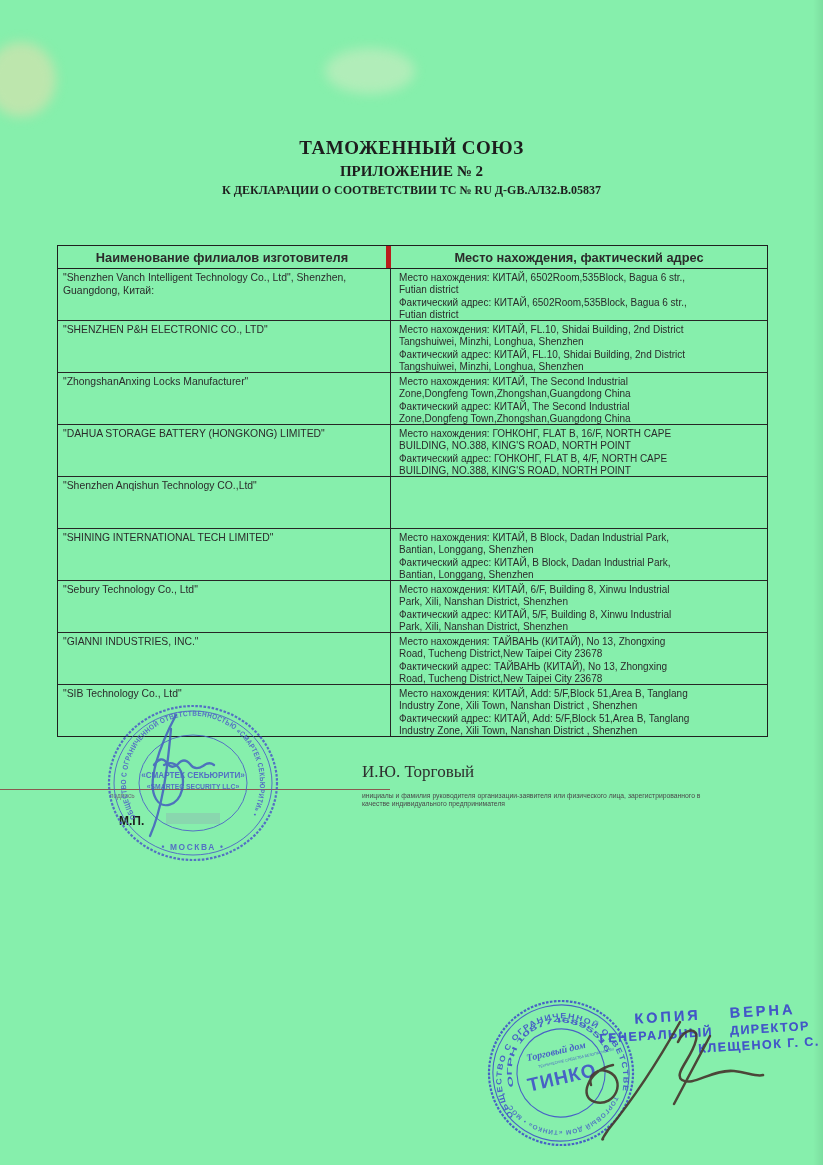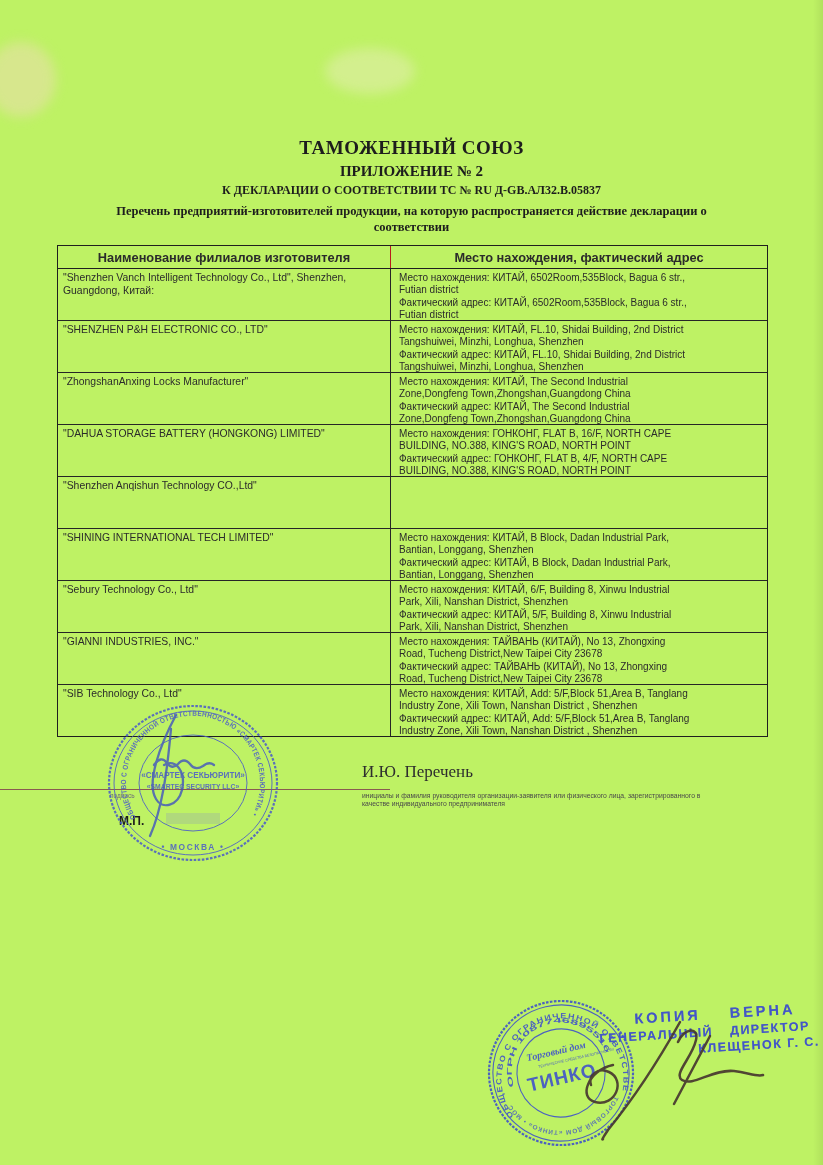--- a/index.html
+++ b/index.html
@@ -1,18 +1,18 @@
 <!DOCTYPE html>
 <html><head>
 <meta charset="utf-8">
 <style>
   html,body{margin:0;padding:0;background:#9a9a9a;}
   .page{
     position:relative;width:823px;height:1165px;margin:0 auto;
-    background:#bef264;overflow:hidden;
+    background:#86efac;overflow:hidden;
     font-family:"Liberation Sans",sans-serif;color:#2b2b2b;
   }
   
   .smudge{position:absolute;border-radius:50%;filter:blur(6px);pointer-events:none;}
   .smudge.s1{left:-14px;top:42px;width:70px;height:75px;background:rgba(235,222,175,.55);}
   .smudge.s2{left:325px;top:48px;width:90px;height:46px;background:rgba(242,234,205,.4);}
   .edge-shade{position:absolute;right:0;top:0;width:10px;height:100%;
     background:linear-gradient(to right,rgba(0,0,0,0),rgba(0,0,0,.07));}
   
   .title{position:absolute;left:0;width:100%;text-align:center;
@@ -23,21 +23,21 @@
   .t4{top:204px;font-size:12.5px;line-height:15.5px;white-space:pre-line;}
   
   .doc-table{
     position:absolute;left:57px;top:245px;width:711px;height:492px;
     border:1.6px solid #1f1f1f;box-sizing:border-box;
     display:flex;flex-direction:column;background:transparent;
   }
   .thead{display:flex;height:22px;border-bottom:1.6px solid #1f1f1f;
     font-weight:bold;font-size:12.8px;align-items:center;}
   .thead .hc{text-align:center;box-sizing:border-box;}
-  .hc.left{width:333px;border-right:1px solid #b91c1c;height:100%;display:flex;align-items:center;justify-content:center;}
+  .hc.left{width:333px;border-right:5px solid #b91c1c;height:100%;display:flex;align-items:center;justify-content:center;}
   .hc.right{flex:1;height:100%;display:flex;align-items:center;justify-content:center;}
   .trow{display:flex;flex:1;border-bottom:1px solid #262626;overflow:hidden;}
   .trow:last-child{border-bottom:none;}
   .cell-name{width:333px;box-sizing:border-box;border-right:1px solid #262626;
     padding:3px 6px 0 5px;font-size:10.4px;line-height:12.6px;white-space:pre-line;}
   .cell-addr{flex:1;padding:2.5px 4px 0 8px;font-size:10px;line-height:12.6px;white-space:pre-line;}
   
   .sign-line{position:absolute;left:0;top:789px;width:390px;border-top:1.3px solid #8a5a50;}
   .podpis{position:absolute;left:110px;top:792px;font-size:6.5px;color:#6d6d78;}
   .mp{position:absolute;left:119px;top:814px;font-size:12px;font-weight:bold;color:#1c1c1c;}
@@ -66,22 +66,20 @@
 
 <div class="page">
 
   <div class="smudge s1"></div>
   <div class="smudge s2"></div>
   <div class="edge-shade"></div>
 
   <div class="title t1">ТАМОЖЕННЫЙ СОЮЗ</div>
   <div class="title t2">ПРИЛОЖЕНИЕ № 2</div>
   <div class="title t3">К ДЕКЛАРАЦИИ О СООТВЕТСТВИИ ТС № RU Д-GB.АЛ32.В.05837</div>
-  <div class="title t4">Перечень предприятий-изготовителей продукции, на которую распространяется действие декларации о
-соответствии</div>
 
   <div class="doc-table">
     <div class="thead">
       <div class="hc left">Наименование филиалов изготовителя</div>
       <div class="hc right">Место нахождения, фактический адрес</div>
     </div>
     <div class="trow">
       <div class="cell-name">"Shenzhen Vanch Intelligent Technology Co., Ltd", Shenzhen,
 Guangdong, Китай:</div>
       <div class="cell-addr">Место нахождения: КИТАЙ, 6502Room,535Block, Bagua 6 str.,
@@ -139,21 +137,21 @@
       <div class="cell-addr">Место нахождения: КИТАЙ, Add: 5/F,Block 51,Area B, Tanglang
 Industry Zone, Xili Town, Nanshan District , Shenzhen
 Фактический адрес: КИТАЙ, Add: 5/F,Block 51,Area B, Tanglang
 Industry Zone, Xili Town, Nanshan District , Shenzhen</div>
     </div>
   </div>
 
   <div class="sign-line"></div>
   <div class="podpis">подпись</div>
   <div class="mp">М.П.</div>
-  <div class="sig-name">И.Ю. Перечень</div>
+  <div class="sig-name">И.Ю. Торговый</div>
   <div class="sig-caption">инициалы и фамилия руководителя организации-заявителя или физического лица, зарегистрированного в качестве индивидуального предпринимателя</div>
 
   <svg class="stamp-svg smartec" viewBox="0 0 178 162">
     <g fill="none" stroke="#4d5fc7">
       <ellipse cx="89" cy="80" rx="84" ry="77" stroke-width="2.2" stroke-dasharray="2.6 1.5"></ellipse>
       <ellipse cx="89" cy="80" rx="79" ry="72" stroke-width="1"></ellipse>
       <ellipse cx="89" cy="80" rx="54" ry="48" stroke-width="1"></ellipse>
     </g>
     <path id="smartecRing" d="M32,115 A67,67 0 1 1 146,115" fill="none"></path>
     <text class="stamp-text" fill="#4d5fc7" font-size="7.4" letter-spacing="0.4">

